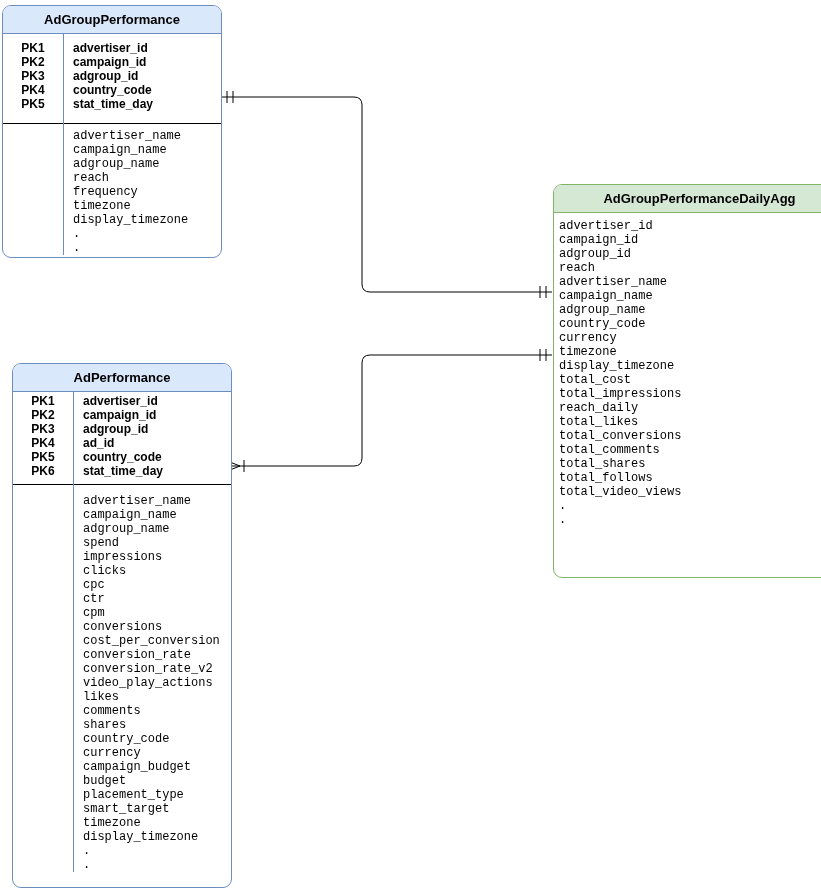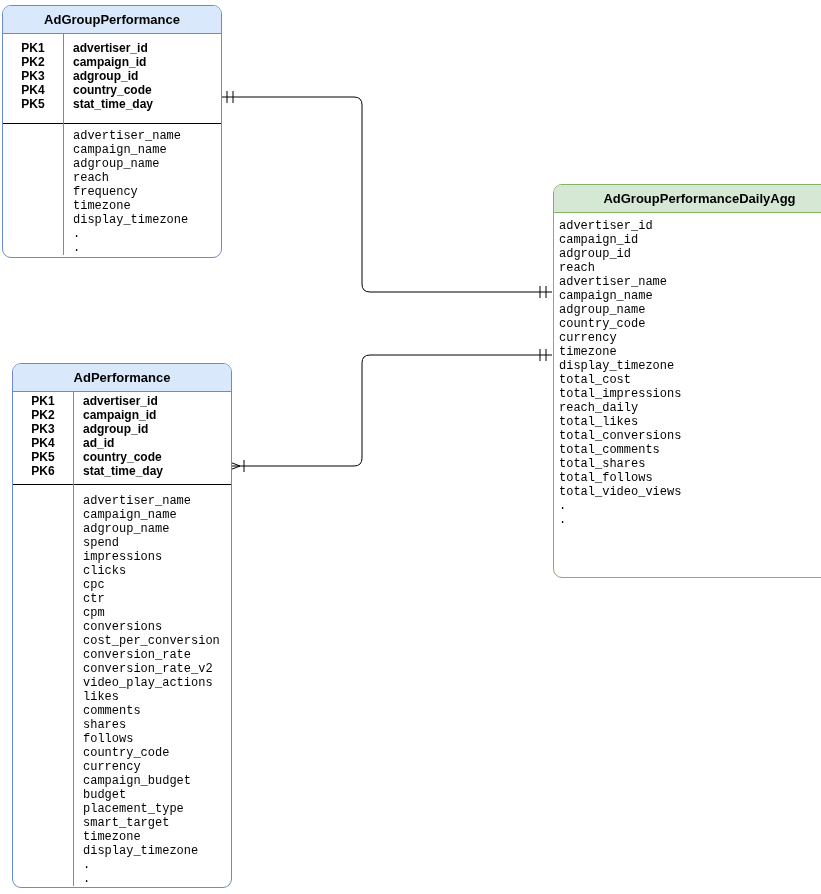--- a/index.html
+++ b/index.html
@@ -258,24 +258,20 @@
           <div class="row attr-row">
           <div class="spacer"></div>
           <div class="field">comments</div>
         </div>
           <div class="row attr-row">
           <div class="spacer"></div>
           <div class="field">shares</div>
         </div>
           <div class="row attr-row">
           <div class="spacer"></div>
-          <div class="field">follows</div>
-        </div>
-          <div class="row attr-row">
-          <div class="spacer"></div>
           <div class="field">country_code</div>
         </div>
           <div class="row attr-row">
           <div class="spacer"></div>
           <div class="field">currency</div>
         </div>
           <div class="row attr-row">
           <div class="spacer"></div>
           <div class="field">campaign_budget</div>
         </div>

